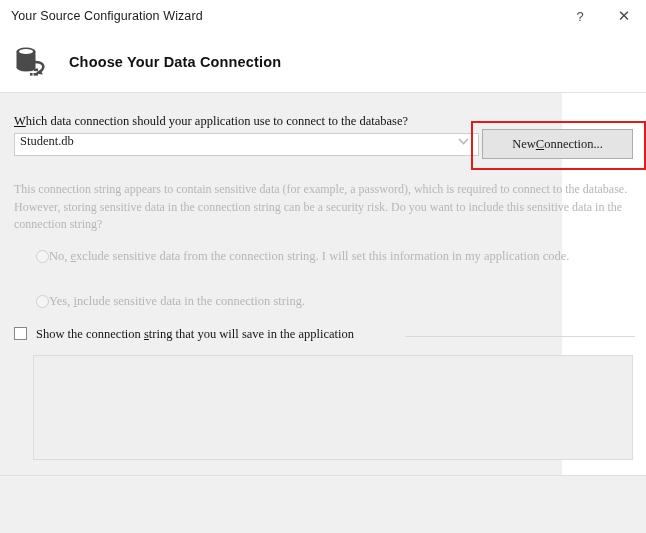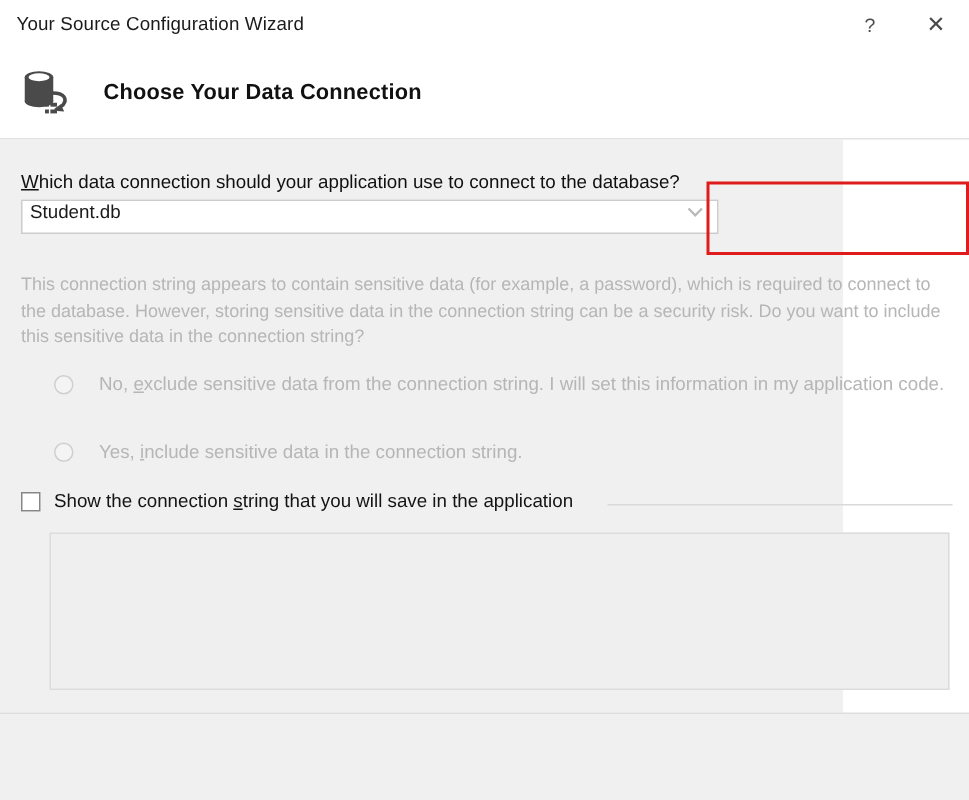--- a/index.html
+++ b/index.html
@@ -80,20 +80,21 @@
     width: 646px; height: 1px;
     background: #e2e2e2;
   }
 
   
   .body-area {
     position: absolute;
     left: 0; top: 93px;
     width: 562px; height: 382px;
     background: #f0f0f0;
+    font-family: Liberation Serif, serif;
   }
 
   .q-label {
     position: absolute;
     left: 14px; top: 21px;
     font-size: 12.5px;
     color: #101010;
     white-space: nowrap;
   }
 
@@ -170,32 +171,31 @@
   .radio-mark {
     width: 13px; height: 13px;
     border: 1px solid #cfcfcf;
     border-radius: 50%;
     background: #f4f4f4;
     box-sizing: border-box;
     flex: 0 0 auto;
     margin-top: 2px;
   }
   .radio-label {
-    margin-left: 17px;
+    margin-left: 0;
     font-size: 12.5px;
     line-height: 17.5px;
     color: #b6b6b6;
   }
 
   
   .check-row {
     position: absolute;
     left: 14px; top: 234px;
     display: flex;
-    align-items: center;
   }
   .check-mark {
     width: 13px; height: 13px;
     border: 1px solid #878787;
     background: #ffffff;
     box-sizing: border-box;
     flex: 0 0 auto;
   }
   .check-label {
     margin-left: 9px;
@@ -274,20 +274,25 @@
 
   <div class="combo">
     <span class="combo-value">Student.db</span>
     <span class="combo-arrow">
       <svg width="11" height="7" viewBox="0 0 11 7">
         <path d="M1 1 L5.5 5.6 L10 1" stroke="#b9b9b9" stroke-width="1.5" fill="none"></path>
       </svg>
     </span>
   </div>
 
+  <div class="newconn-btn">
+    <span>New </span>
+      <span class="u">C</span>
+      <span>onnection...</span>
+  </div>
 
   <div class="annotation-box"></div>
 
   <div class="desc">This connection string appears to contain sensitive data (for example, a password), which is required to connect to the database. However, storing sensitive data in the connection string can be a security risk. Do you want to include this sensitive data in the connection string?</div>
 
   <div class="radio-row r1">
     <span class="radio-mark"></span>
     <span class="radio-label"><span>No, </span><span class="u">e</span><span>xclude sensitive data from the connection string. I will set this information in my application code.</span></span>
   </div>
 

